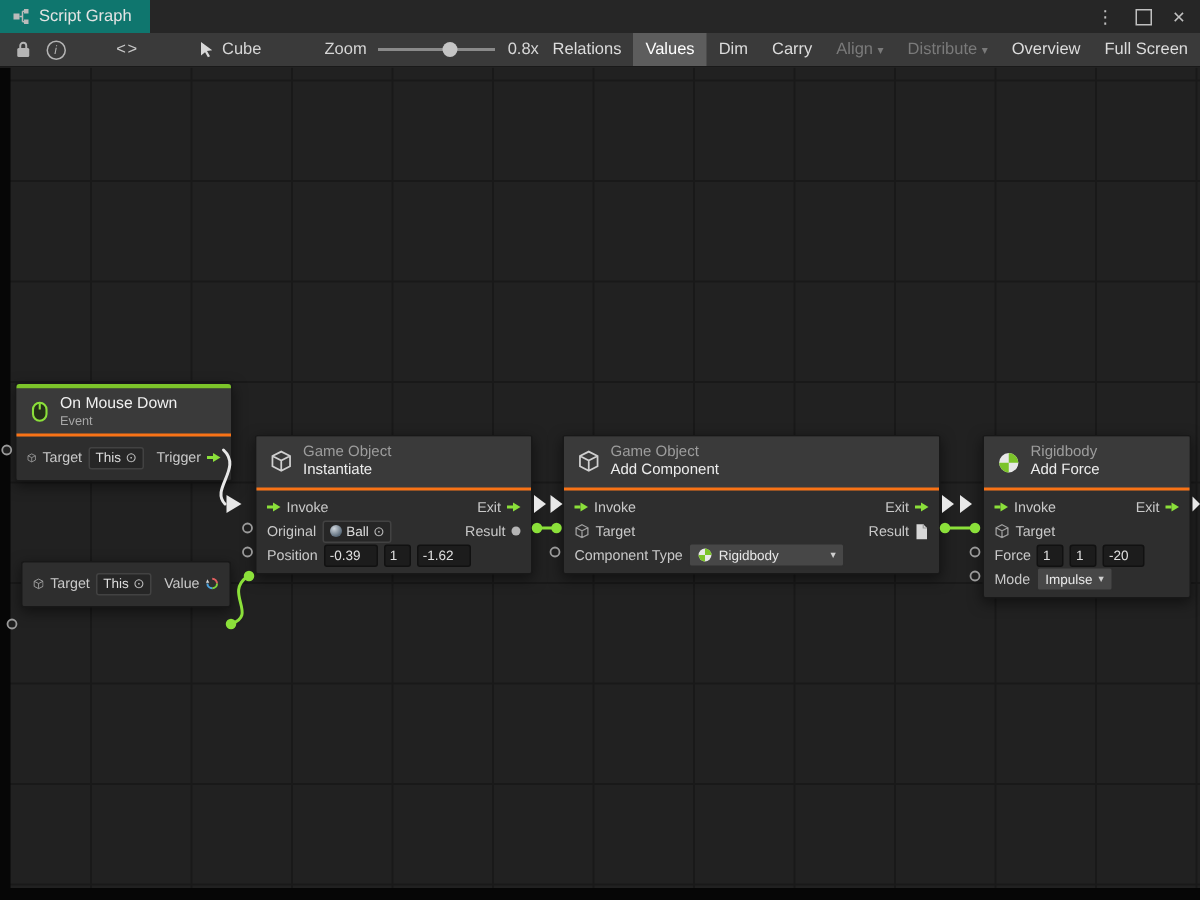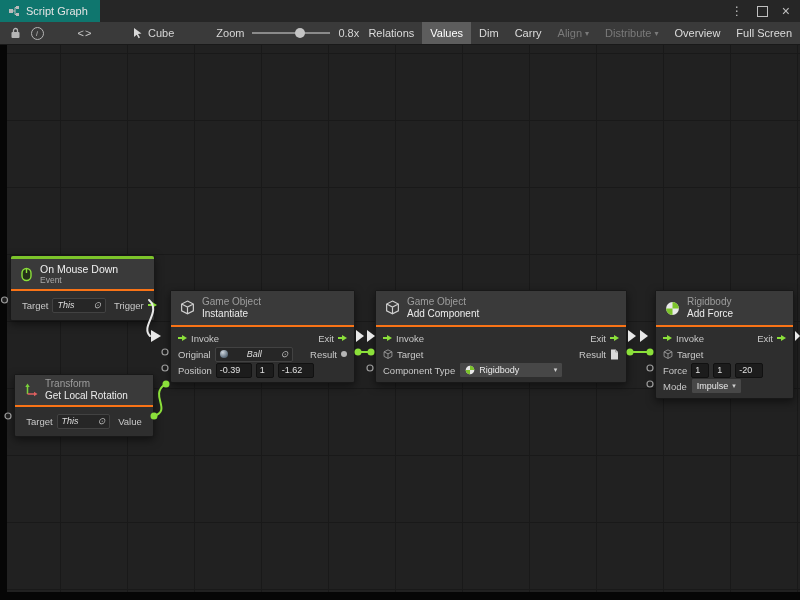--- a/index.html
+++ b/index.html
@@ -63,22 +63,22 @@
   .sub{font-size:8.5px;color:#a8a8a8;}
   .node-body{padding:3px 0 4px;}
   .row{display:flex;align-items:center;gap:4px;height:16px;padding:0 7px;font-size:9.5px;
        color:#c9c9c9;white-space:nowrap;}
   .row-lg{height:22px;}
   .sp{flex:1;}
   .ga{display:inline-flex;align-items:center;}
   .ga::before{content:"";width:4px;height:2px;background:#8be03a;}
   .ga::after{content:"";width:0;height:0;border-left:5px solid #8be03a;
              border-top:3.5px solid transparent;border-bottom:3.5px solid transparent;}
-  .chip{display:inline-flex;align-items:center;gap:19px;background:#262626;border:1px solid #424242;
-        border-radius:2px;height:13px;padding:0 4px;font-size:9px;color:#dedede;font-style:italic;}
+  .chip{display:inline-flex;align-items:center;gap:3px;background:#262626;border:1px solid #424242;
+        border-radius:2px;height:13px;padding:0 4px;font-size:9px;color:#dedede;}
   .picker{color:#bfbfbf;font-size:9px;line-height:1;}
   .sphere{width:8px;height:8px;border-radius:50%;background:radial-gradient(circle at 35% 30%,#cfd6dd,#5b6b7a 70%);}
   .nf{display:inline-flex;align-items:center;background:#1c1c1c;border:1px solid #111;border-radius:2px;
       height:13px;padding:0 3px;font-size:9px;color:#e0e0e0;}
   .nf.w30{width:28px;}.nf.w12{width:10px;}.nf.w22{width:20px;}
   .dd{display:inline-flex;align-items:center;gap:4px;background:#474747;border:1px solid #2e2e2e;
       border-radius:2px;height:14px;padding:0 5px;font-size:9px;color:#e8e8e8;}
   .dd .caret{font-size:7px;color:#cfcfcf;margin-left:auto;}
   .dd.w92{width:92px;}
   .graydot{width:6px;height:6px;border-radius:50%;background:#b5b5b5;}
@@ -185,32 +185,20 @@
           <span class="picker">⊙</span>
         </span>
         <span class="sp"></span>
         <span>Trigger</span>
         <span class="ga"></span>
       </div>
     </div>
   </div>
 
   <div class="node" style="left:14px;top:374px;width:138px;">
-    <div class="node-header hdr-30">
-      <svg width="14" height="14" viewBox="0 0 14 14">
-          <line x1="3.5" y1="11" x2="3.5" y2="3" stroke="#7ad13a" stroke-width="1.5"></line>
-          <polygon points="3.5,0.5 1.3,4 5.7,4" fill="#7ad13a"></polygon>
-          <line x1="3.5" y1="11" x2="11" y2="11" stroke="#e06060" stroke-width="1.5"></line>
-          <polygon points="13.5,11 10,8.8 10,13.2" fill="#e06060"></polygon>
-        </svg>
-      <div class="titles">
-        <span class="cat">Transform</span>
-        <span class="ttl">Get Local Rotation</span>
-      </div>
-    </div>
     <div class="node-body">
       <div class="row row-lg">
         <svg width="10" height="11" viewBox="0 0 14 15">
             <path d="M7,1 L12.5,3.8 V10.2 L7,13 L1.5,10.2 V3.8 Z M1.5,3.8 L7,6.6 L12.5,3.8 M7,6.6 V13" fill="none" stroke="#9f9f9f" stroke-width="1.2"></path>
           </svg>
         <span>Target</span>
         <span class="chip">
           <span>This</span>
           <span class="picker">⊙</span>
         </span>

